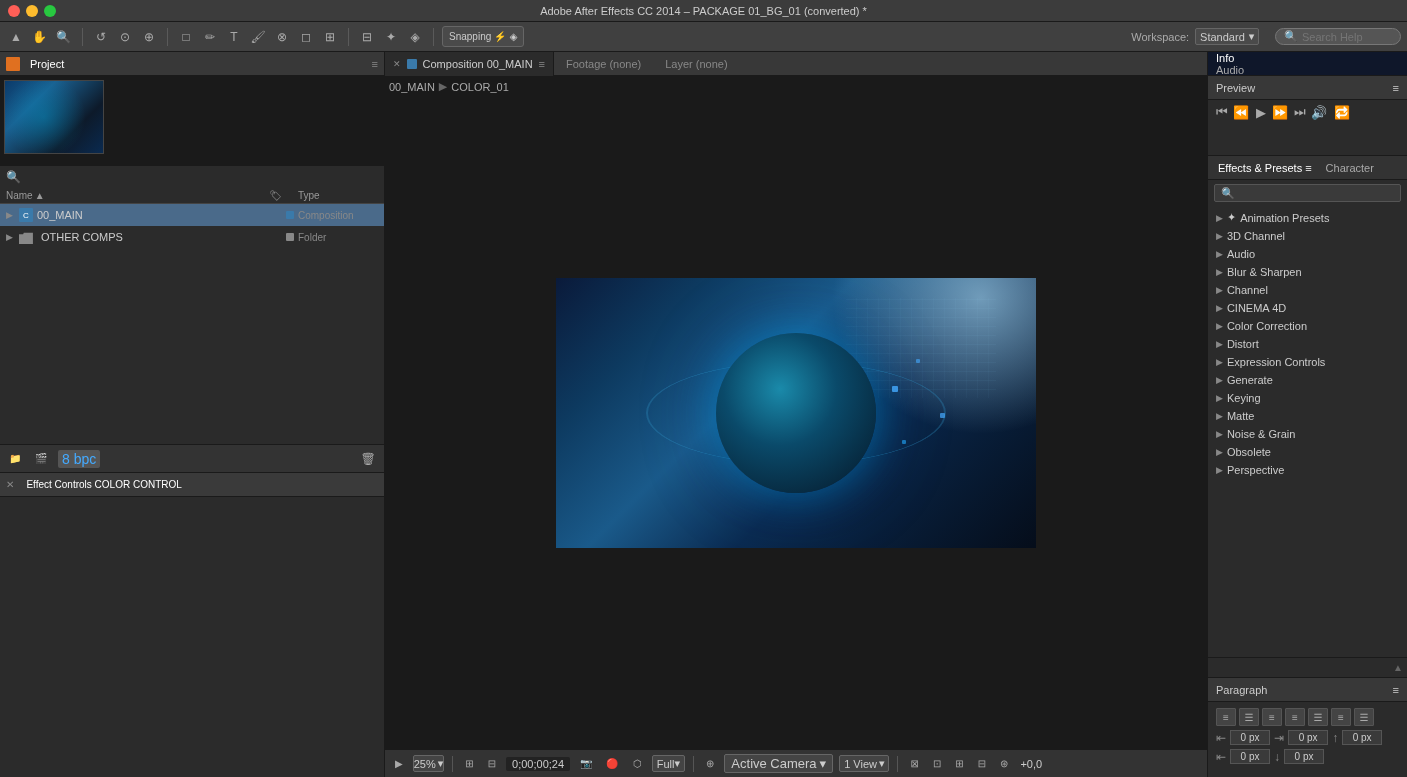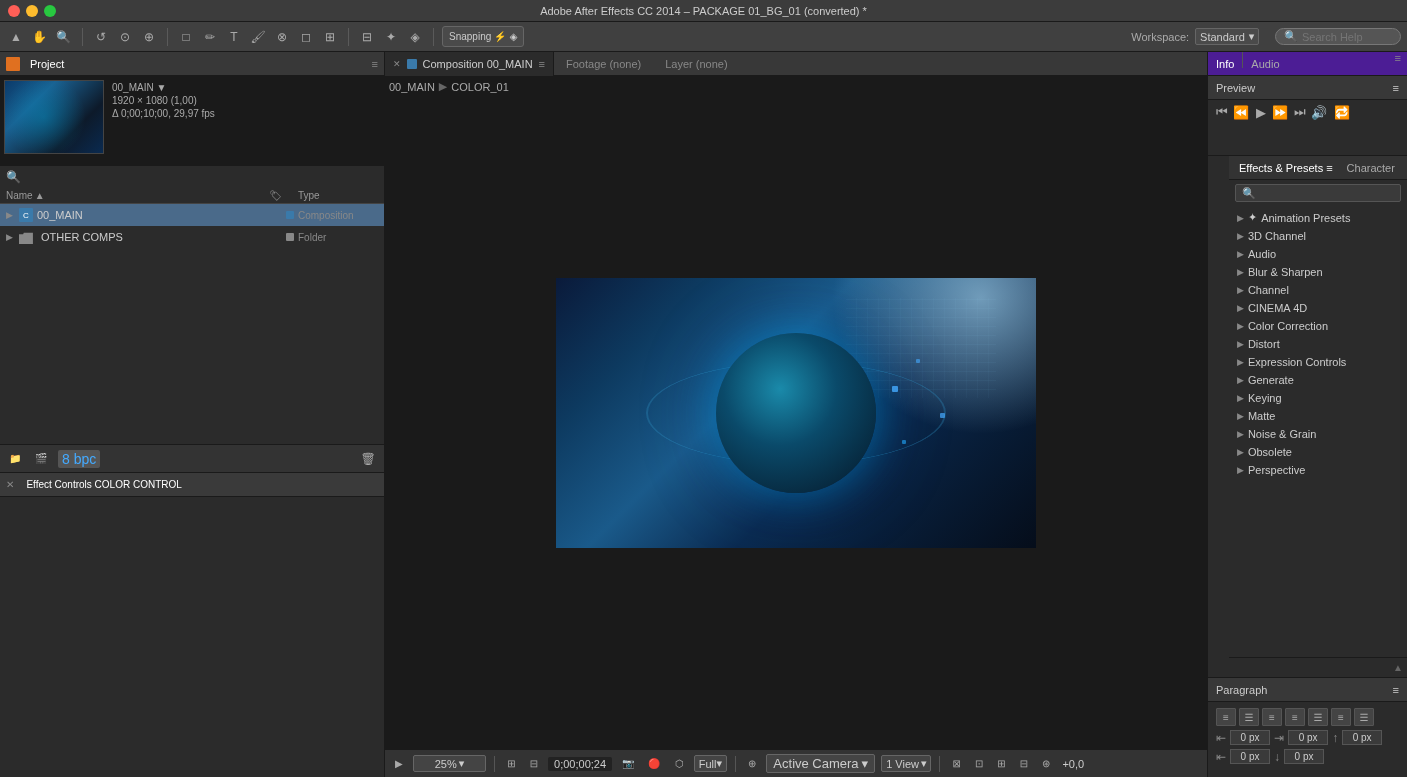--- a/index.html
+++ b/index.html
@@ -417,21 +417,21 @@
       font-size: 10px;
       padding: 1px 4px;
       display: flex;
       align-items: center;
       gap: 2px;
     }
     .zoom-dropdown {
       background: #444;
       border: 1px solid #666;
       color: #ccc;
-      padding: 1px 21px;
+      padding: 1px 0;
       border-radius: 2px;
       font-size: 11px;
       display: flex;
       align-items: center;
       gap: 2px;
       cursor: pointer;
     }
     .timecode {
       font-size: 11px;
       color: #ccc;
@@ -479,43 +479,43 @@
     
     #right-panel {
       width: 200px;
       background: #2b2b2b;
       border-left: 1px solid #1a1a1a;
       display: flex;
       flex-direction: column;
     }
     .right-panel-tabs {
       height: 24px;
-      background: #4c1d95;
+      background: #0f172a;
       display: flex;
       align-items: flex-start;
       border-bottom: 1px solid #1a1a1a;
+      flex-direction: column;
     }
     .right-tab {
       padding: 0 8px;
       height: 24px;
       display: flex;
       align-items: center;
       cursor: pointer;
       font-size: 11px;
       color: #aaa;
     }
     .right-tab.active { color: #fff; }
     .right-panel-menu { margin-left: auto; color: #888; padding-right: 6px; cursor: pointer; }
 
     
     #effects-panel {
       flex: 1;
       display: flex;
       flex-direction: column;
-      margin-left: 21px;
     }
     .effects-tabs-row {
       height: 24px;
       background: #333;
       display: flex;
       align-items: center;
       border-bottom: 1px solid #1a1a1a;
       padding: 0 4px;
       gap: 2px;
     }
@@ -708,25 +708,20 @@
     <div id="project-panel">
       <div class="project-header">
         <div class="project-color-swatch"></div>
         <span class="panel-tab active">Project</span>
         <span class="panel-menu-icon">≡</span>
       </div>
       <div class="project-preview">
         <div class="preview-thumb">
           <div class="preview-thumb-overlay"></div>
         </div>
-        <div class="preview-info">
-          <span>00_MAIN ▼</span>
-          <span>1920 × 1080 (1,00)</span>
-          <span>Δ 0;00;10;00, 29,97 fps</span>
-        </div>
       </div>
       <div class="project-search">
         <span class="search-icon">🔍</span>
       </div>
       <div class="project-columns">
         <div class="col-name">
           <span>Name</span>
           <span>▲</span>
           <span style="margin-left:auto;">🏷</span>
         </div>

